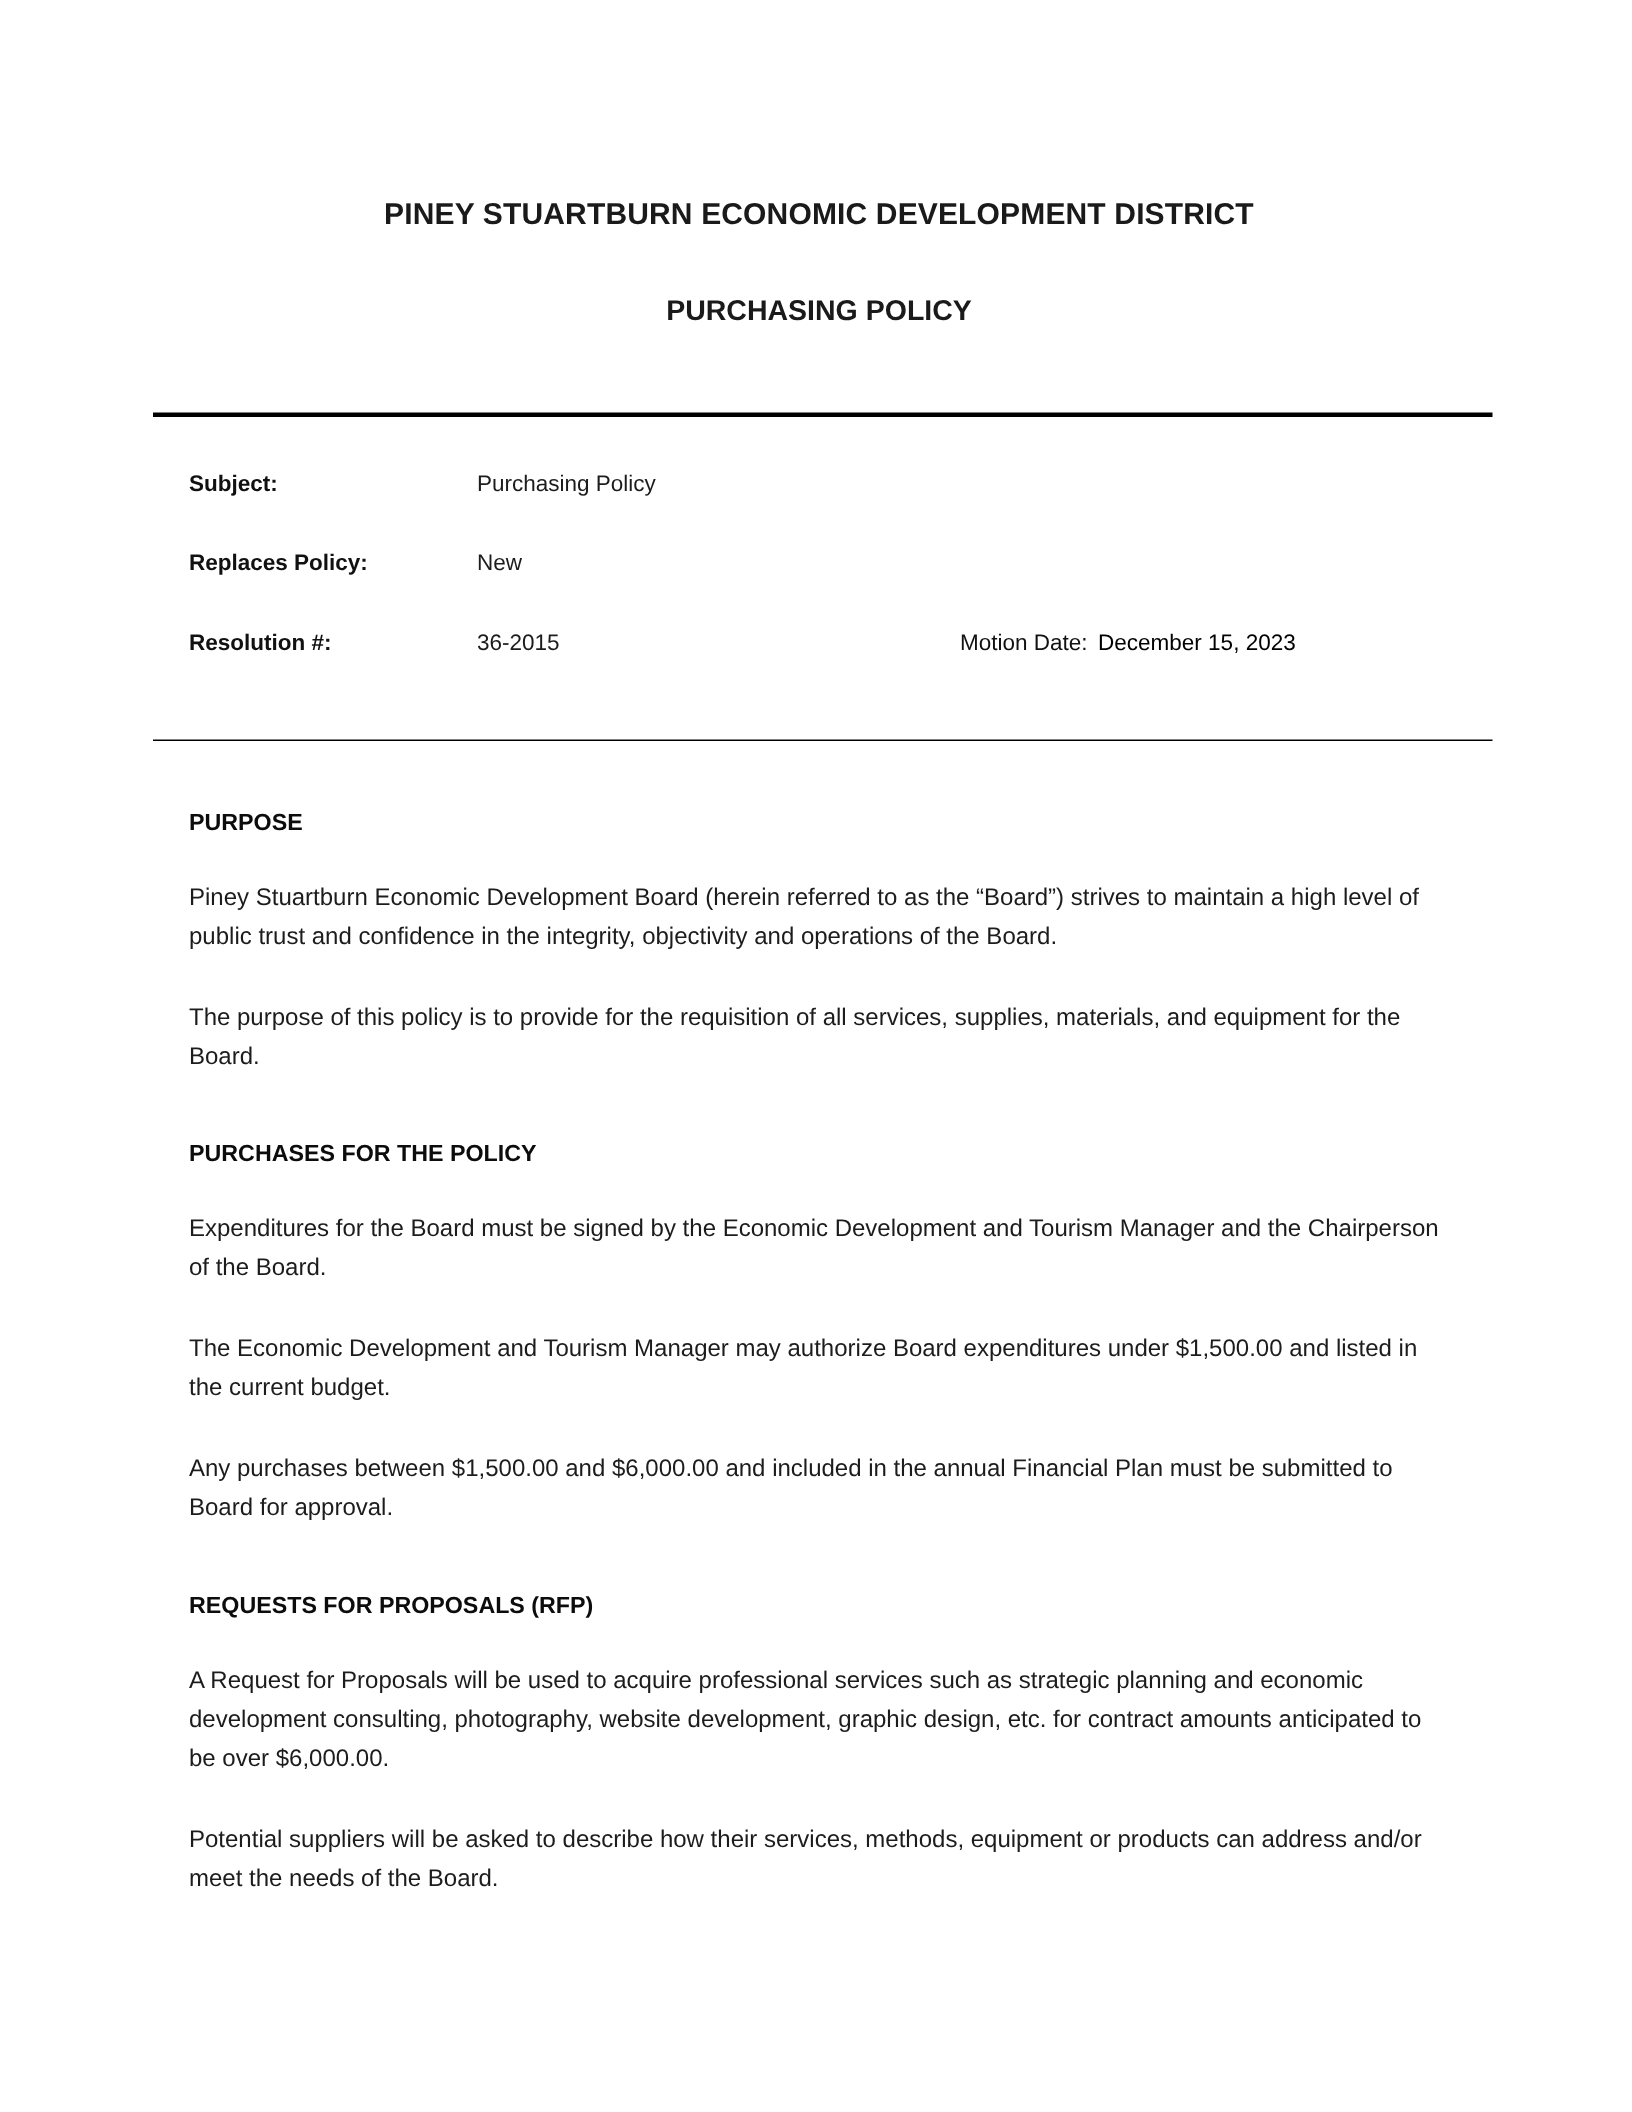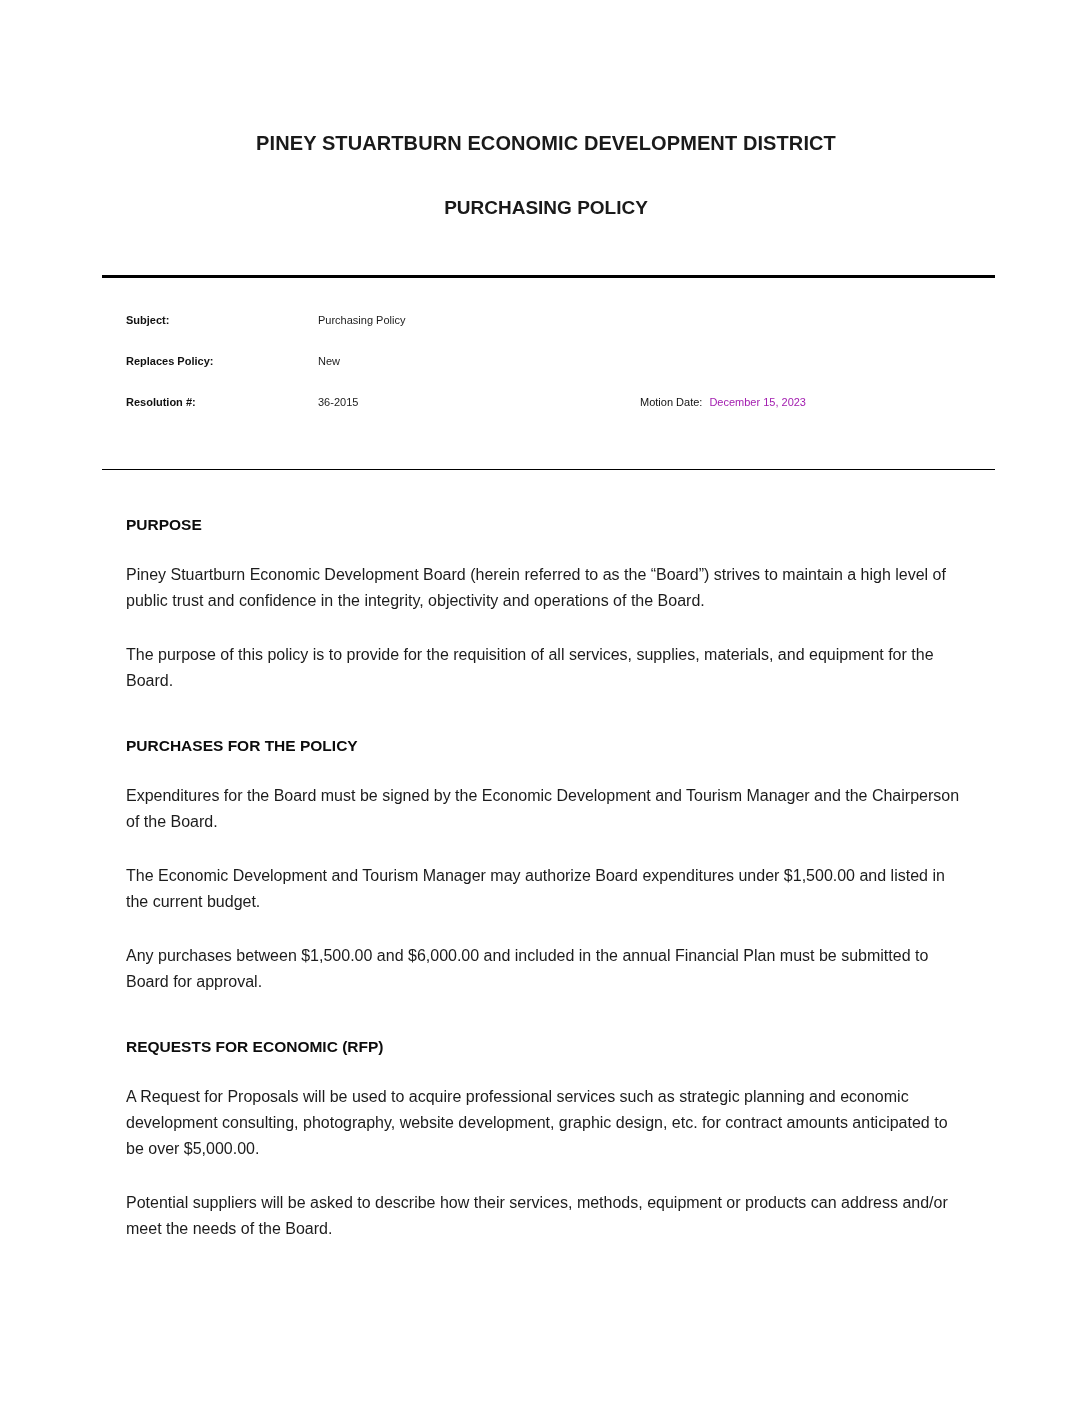--- a/index.html
+++ b/index.html
@@ -38,31 +38,32 @@
     width: 893px;
     background: #000;
   }
   .rule-thick { height: 2.5px; margin-top: 56px; }
   .rule-thin  { height: 1.3px; margin-top: 32px; }
   .meta-block { margin-top: 36px; }
   .meta-row {
     display: flex;
     align-items: baseline;
     height: 41px;
-    font-size: 11px;
+    font-size: 15px;
+    margin-top: 12px;
   }
   .meta-label {
     width: 192px;
     font-weight: bold;
     color: #111;
     flex: 0 0 192px;
   }
   .meta-value { color: #1c1c1c; flex: 0 0 322px; }
   .meta-label2 { font-weight: normal; color: #111; }
-  .meta-value2 { margin-left: 7px; color: #a21caf; }
+  .meta-value2 { margin-left: 7px; color: #000000; }
   .section-heading {
     font-size: 15.5px;
     font-weight: bold;
     color: #0c0c0c;
     margin: 43px 0 0 0;
   }
   .para {
     font-size: 16px;
     line-height: 26px;
     margin: 28px 0 0 0;
@@ -112,18 +113,18 @@
   </div>
 
   <div>
     <h2 class="section-heading">PURCHASES FOR THE POLICY</h2>
     <p class="para">Expenditures for the Board must be signed by the Economic Development and Tourism Manager and the Chairperson of the Board.</p>
     <p class="para">The Economic Development and Tourism Manager may authorize Board expenditures under $1,500.00 and listed in the current budget.</p>
     <p class="para">Any purchases between $1,500.00 and $6,000.00 and included in the annual Financial Plan must be submitted to Board for approval.</p>
   </div>
 
   <div>
-    <h2 class="section-heading">REQUESTS FOR ECONOMIC (RFP)</h2>
-    <p class="para">A Request for Proposals will be used to acquire professional services such as strategic planning and economic development consulting, photography, website development, graphic design, etc. for contract amounts anticipated to be over $5,000.00.</p>
+    <h2 class="section-heading">REQUESTS FOR PROPOSALS (RFP)</h2>
+    <p class="para">A Request for Proposals will be used to acquire professional services such as strategic planning and economic development consulting, photography, website development, graphic design, etc. for contract amounts anticipated to be over $6,000.00.</p>
     <p class="para">Potential suppliers will be asked to describe how their services, methods, equipment or products can address and/or meet the needs of the Board.</p>
   </div>
 
 </div>
 
 </body></html>

